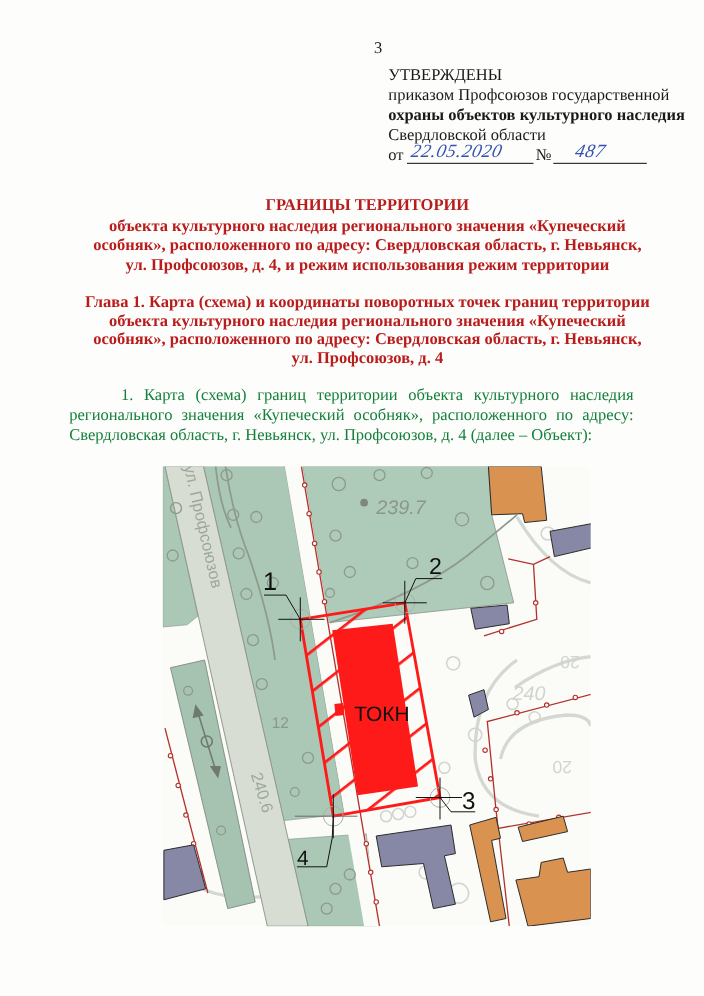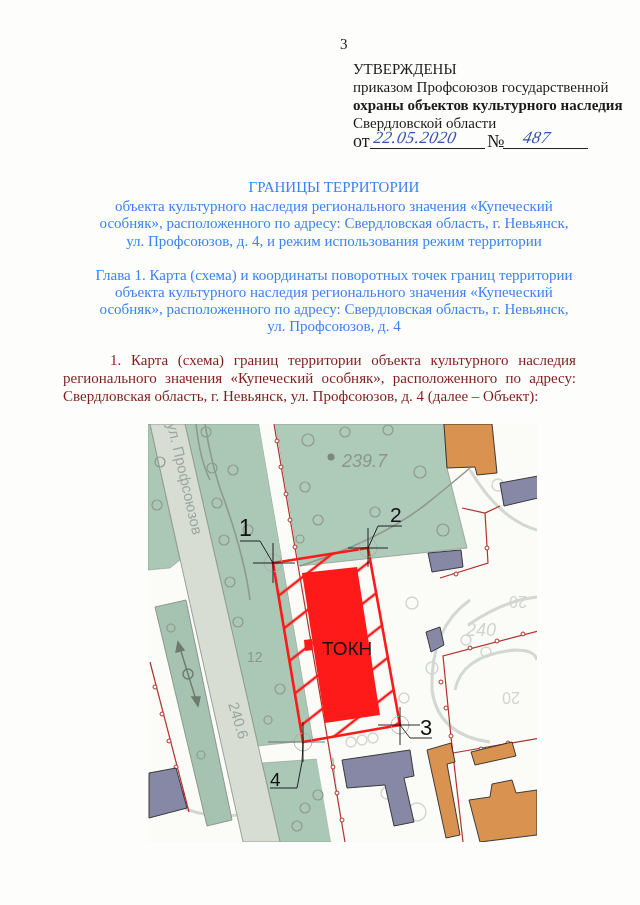--- a/index.html
+++ b/index.html
@@ -3,26 +3,26 @@
 <meta charset="utf-8">
 <style>
   html, body { margin:0; padding:0; }
   body {
     width:640px; height:905px; position:relative; overflow:hidden;
     background:#fdfdfb; color:#1a1a1a;
     font-family:"Liberation Serif", serif;
   }
   .t { position:absolute; font-family:"Liberation Serif", serif; font-size:15px; line-height:18px; white-space:nowrap; color:#1a1a1a; }
   .approval { left:353px; }
-  .hc { position:absolute; left:34px; width:600px; text-align:center; font-weight:normal; font-size:15px; line-height:18px; white-space:nowrap; font-family:"Liberation Serif", serif; color:#3b82f6; }
-  .pl { position:absolute; left:63px; width:513px; font-size:15px; line-height:18px; text-align:justify; text-align-last:justify; font-family:"Liberation Serif", serif; color:#7f1d1d; }
+  .hc { position:absolute; left:34px; width:600px; text-align:center; font-weight:bold; font-size:15px; line-height:18px; white-space:nowrap; font-family:"Liberation Serif", serif; color:#b91c1c; }
+  .pl { position:absolute; left:63px; width:513px; font-size:15px; line-height:18px; text-align:justify; text-align-last:justify; font-family:"Liberation Serif", serif; color:#15803d; }
   .pl.first { left:110px; width:466px; }
   .pl.last { text-align:right; text-align-last:left; white-space:nowrap; }
   .date-line { position:absolute; left:353px; top:132px; width:240px; height:20px; }
-  .date-line span { position:absolute; top:0; font-size:18px; line-height:18px; white-space:nowrap; }
+  .date-line span { position:absolute; top:0; font-size:15px; line-height:18px; white-space:nowrap; }
   .uline { height:0; border-bottom:1px solid #222; top:16px !important; }
   .hand { font-family:"Liberation Serif", serif; font-style:italic; font-size:17px !important; color:#3552b2; letter-spacing:0.6px; top:-3px !important; transform:skewX(-12deg); }
   .map { position:absolute; left:148px; top:424px; width:389px; height:418px; }
   .map text { font-family:"Liberation Sans", sans-serif; }
 </style>
 </head>
 <body>
 
 <div class="t" style="left:340px; top:35px;">3</div>
 

